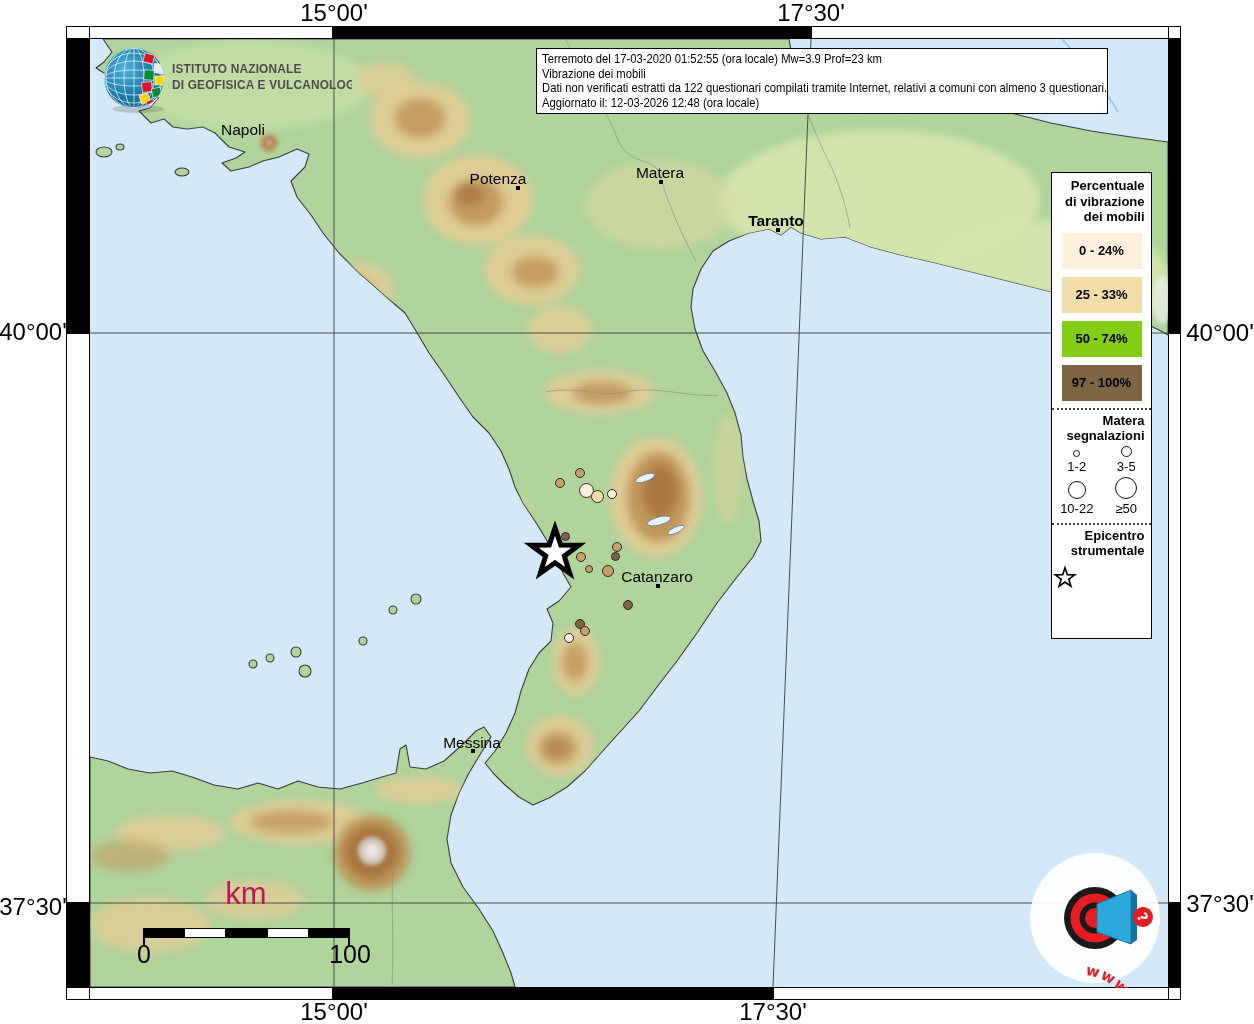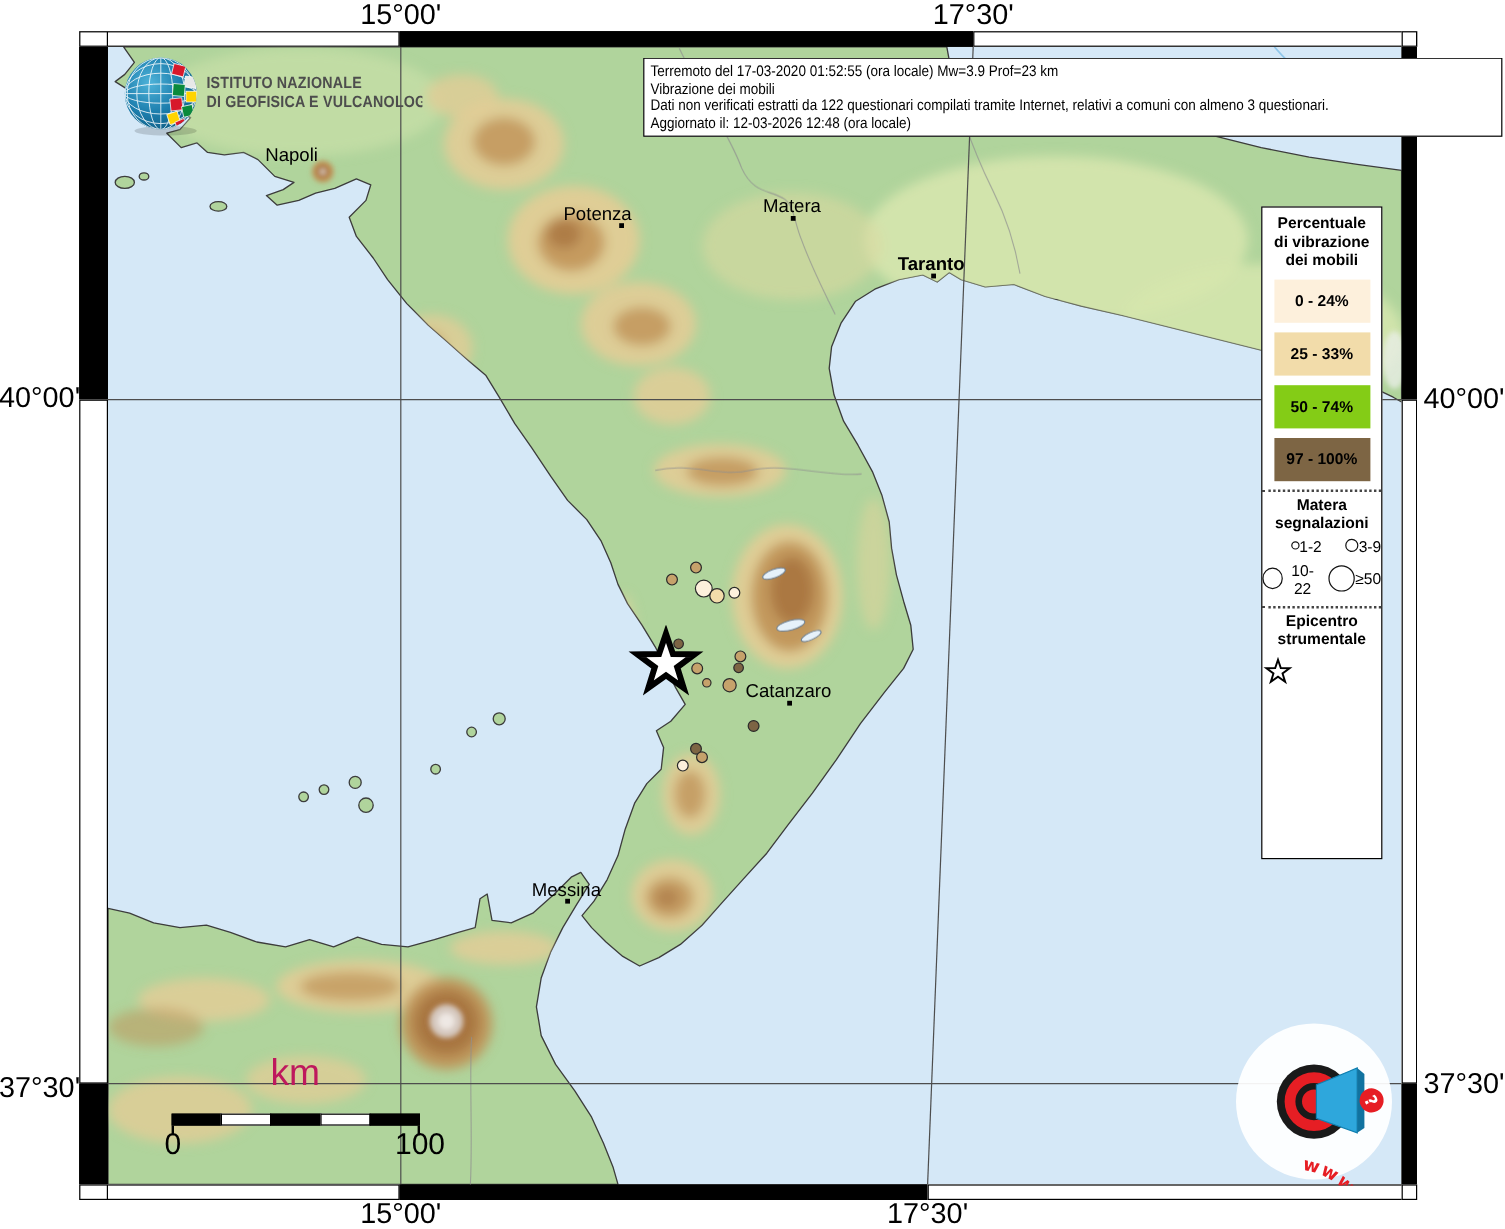--- a/index.html
+++ b/index.html
@@ -4,32 +4,32 @@
 <style>
   html,body{margin:0;padding:0;background:#fff;}
   .canvas{position:relative;width:1254px;height:1024px;background:#ffffff;overflow:hidden;
           font-family:"Liberation Sans",sans-serif;}
   svg{display:block;}
   .map-svg{position:absolute;left:90px;top:39px;}
   .fseg{position:absolute;border:1px solid #000;box-sizing:border-box;}
   .fw{background:#fff;} .fb{background:#000;}
   .coord-label{position:absolute;transform:translate(-50%,-50%);font-size:24px;color:#000;
                white-space:nowrap;letter-spacing:0;}
-  .info-box{position:absolute;left:536px;top:48px;width:716px;box-sizing:border-box;
+  .info-box{position:absolute;left:536px;top:48px;width:572px;box-sizing:border-box;
             background:#fff;border:1px solid #000;padding:3px 4px 3px 5px;}
   .info-line{font-size:12.8px;line-height:14.6px;white-space:nowrap;color:#000;
              transform:scaleX(0.88);transform-origin:0 50%;}
-  .legend{position:absolute;left:1051px;top:172px;width:101px;height:544px;box-sizing:border-box;
-          background:#fff;border:1px solid #000;text-align:center;}
+  .legend{position:absolute;left:1051px;top:172px;width:101px;height:467px;box-sizing:border-box;
+          background:#fff;border:1px solid #000;text-align:right;}
   .legend-title{width:86px;margin:5px auto 2px;font-size:13px;font-weight:bold;line-height:15.5px;color:#000;}
   .swatch{width:80px;height:36px;margin:8px auto 0;display:flex;align-items:center;justify-content:center;
           font-size:13px;font-weight:bold;color:#000;}
   .legend-divider{border-top:2px dotted #444;margin:7px 0 3px;}
   #legend-sizes{display:grid;grid-template-columns:1fr 1fr;row-gap:3px;margin-top:2px;}
-  .size-cell{display:flex;flex-direction:row;align-items:center;justify-content:flex-end;}
+  .size-cell{display:flex;flex-direction:column;align-items:center;justify-content:flex-end;}
   .size-circle{border:1.5px solid #111;border-radius:50%;background:#fff;box-sizing:border-box;}
   .size-label{font-size:13px;color:#000;margin-top:2px;}
   .legend-star-wrap{margin-top:6px;}
   .city-label{position:absolute;transform:translate(-50%,-50%);font-size:15.5px;color:#000;white-space:nowrap;}
   .city-marker{position:absolute;width:4px;height:4px;background:#000;}
   .dot{position:absolute;border:1.2px solid #2a2a2a;border-radius:50%;box-sizing:border-box;}
   .scalebar-title{position:absolute;transform:translate(-50%,-50%);font-size:31px;color:#be185d;}
   .scalebar-num{position:absolute;transform:translate(-50%,0);font-size:25px;color:#000;}
   .sb-seg{position:absolute;border:1px solid #000;box-sizing:border-box;}
   .sb-tick{position:absolute;width:2px;background:#000;}
@@ -279,21 +279,21 @@
       </div>
     <div class="legend-divider"></div>
     <div class="legend-title" style="margin-top:2px">Matera segnalazioni</div>
     <div id="legend-sizes">
         <div class="size-cell">
           <div class="size-circle" style="width: 7px; height: 7px;"></div>
           <div class="size-label">1-2</div>
         </div>
         <div class="size-cell">
           <div class="size-circle" style="width: 11px; height: 11px;"></div>
-          <div class="size-label">3-9</div>
+          <div class="size-label">3-5</div>
         </div>
         <div class="size-cell">
           <div class="size-circle" style="width: 18px; height: 18px;"></div>
           <div class="size-label">10-22</div>
         </div>
         <div class="size-cell">
           <div class="size-circle" style="width: 22px; height: 22px;"></div>
           <div class="size-label">≥50</div>
         </div>
       </div>

